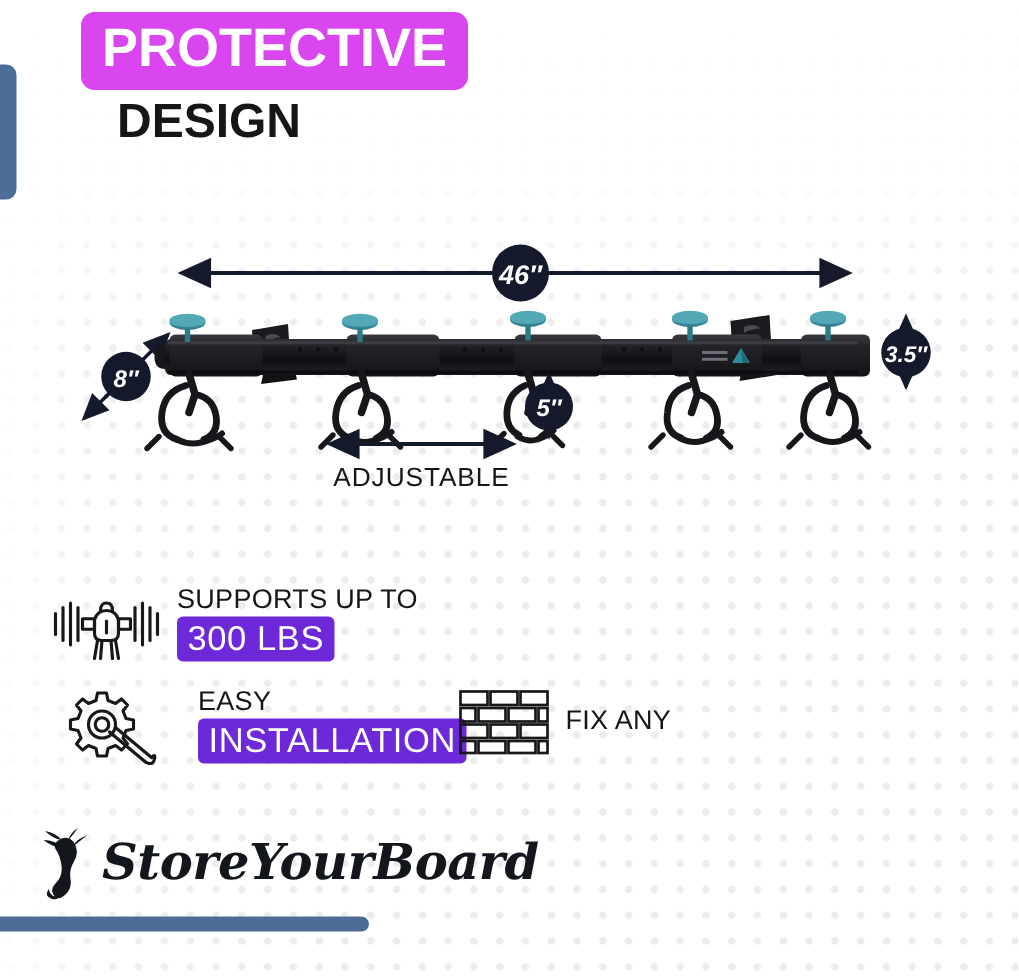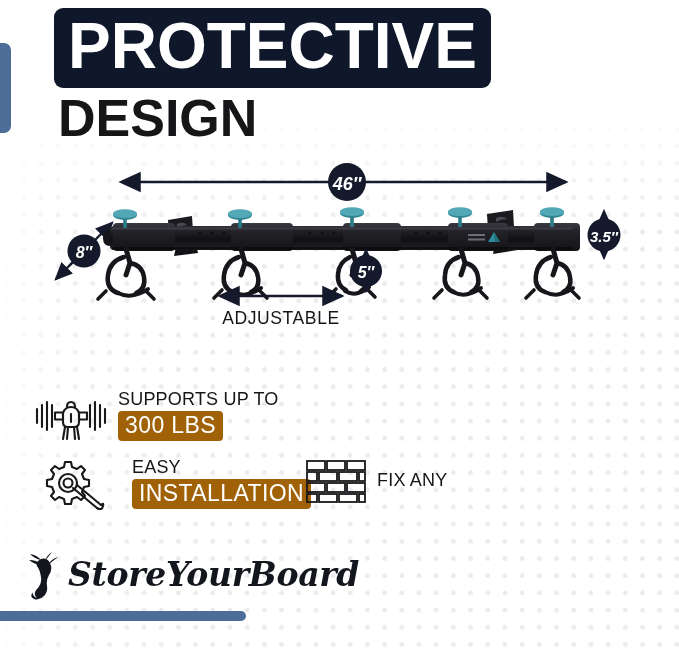--- a/index.html
+++ b/index.html
@@ -42,36 +42,36 @@
     left: -9px; top: 43px;
     width: 20px; height: 90px;
     background: #4b6d97;
     border-radius: 7px;
   }
 
   
   .headline-wrap { position: absolute; left: 54px; top: 8px; }
   .headline-hl {
     display: inline-block;
-    background: #0f172a;
+    background: #d946ef;
     color: #ffffff;
-    font-size: 64px;
+    font-size: 36px;
     line-height: 1.02;
     font-weight: bold;
     letter-spacing: 0px;
     padding: 6px 14px 9px 14px;
     border-radius: 9px;
     white-space: nowrap;
   }
   .headline-sub {
     display: block;
     margin-top: 4px;
-    margin-left: 4px;
+    margin-left: 24px;
     color: #161618;
-    font-size: 52px;
+    font-size: 32px;
     line-height: 1.02;
     font-weight: bold;
     white-space: nowrap;
   }
 
   
   #diagram { position: absolute; left: 0; top: 150px; width: 550px; height: 200px; }
   #diagram svg { display: block; }
 
   
@@ -88,21 +88,21 @@
     color: #161618;
     font-size: 18px;
     font-weight: normal;
     line-height: 1.08;
     letter-spacing: 0.2px;
     white-space: nowrap;
   }
   .feat-hl {
     display: inline-block;
     align-self: flex-start;
-    background: #a16207;
+    background: #6d28d9;
     color: #ffffff;
     font-size: 23px;
     font-weight: normal;
     letter-spacing: 0.4px;
     line-height: 1.08;
     padding: 2px 7px 3px 7px;
     border-radius: 4px;
     white-space: nowrap;
   }
 

